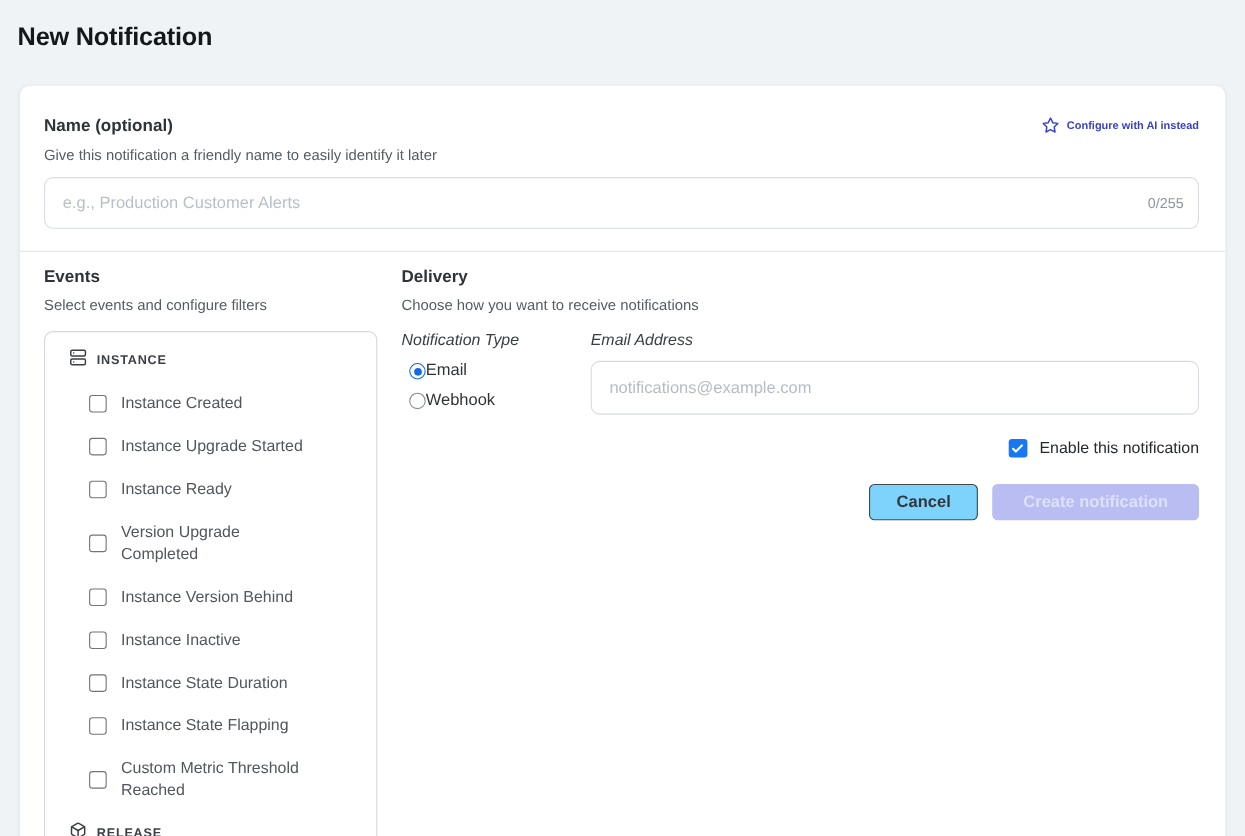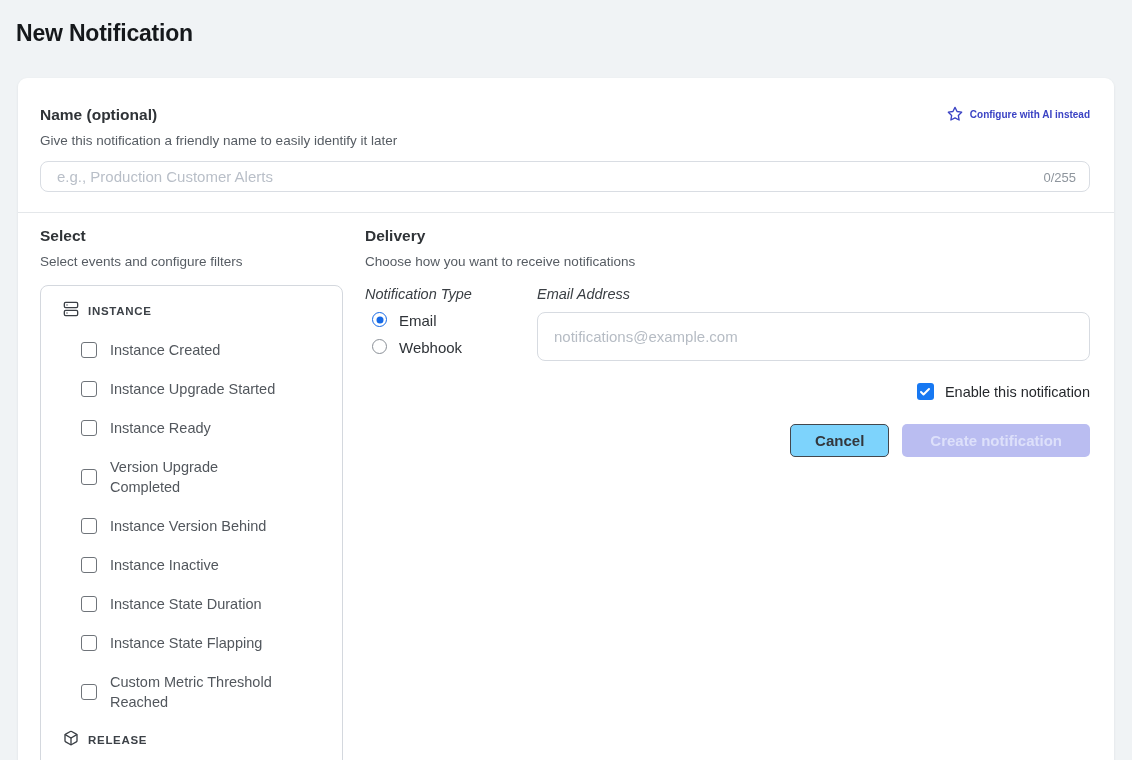--- a/index.html
+++ b/index.html
@@ -33,21 +33,21 @@
   .ai-link {
     display:flex; align-items:center; gap:7px;
     color:#3b43c4; font-size:10px; font-weight:700; cursor:pointer;
   }
   .ai-link svg { display:block; }
   .text-input-wrap {
     position:relative;
     margin-top:13px;
   }
   .text-input {
-    width:100%; height:31px;
+    width:100%; height:47px;
     border:1px solid #d9dde3; border-radius:8px;
     font-size:15px; color:#2f3338;
     padding:0 70px 0 16px;
     outline:none;
     font-family:inherit;
     background:#fff;
   }
   .text-input::placeholder { color:#b9bfc8; }
   .char-counter {
     position:absolute; right:14px; top:50%; transform:translateY(-50%);
@@ -76,21 +76,21 @@
   .checkbox {
     width:16px; height:16px; flex:0 0 16px;
     border:1.5px solid #6f747a; border-radius:3px; background:#fff;
   }
   .event-label { font-size:14.5px; color:#52575d; line-height:20px; max-width:182px; }
   .group-header.release { margin-top:18px; }
   
   .delivery-form { display:flex; margin-top:17px; }
   .ntype-col { width:172px; flex:0 0 172px; }
   .field-label { font-size:14.5px; color:#3a3f44;font-style:italic; }
-  .radio-row { display:flex; align-items:flex-start; gap:12px; margin-top:10px; margin-left:7px; cursor:pointer; }
+  .radio-row { display:flex; align-items:flex-end; gap:0; margin-top:10px; margin-left:7px; cursor:pointer; }
   .radio {
     width:15px; height:15px; border-radius:50%;
     border:1.5px solid #8a9097; background:#fff; position:relative; flex:0 0 15px;
   }
   .radio.selected { border-color:#1569e6; }
   .radio.selected::after {
     content:""; position:absolute; left:50%; top:50%;
     width:7px; height:7px; border-radius:50%;
     background:#1569e6; transform:translate(-50%,-50%);
   }
@@ -160,21 +160,21 @@
       <input class="text-input" type="text" placeholder="e.g., Production Customer Alerts" style="">
       <span class="char-counter">0/255</span>
     </div>
   </div>
 
   <div class="divider"></div>
 
   <div class="lower">
 
     <div class="events-col">
-      <div class="section-title">Select</div>
+      <div class="section-title">Events</div>
       <div class="section-sub">Select events and configure filters</div>
 
       <div class="events-box">
         <div class="group-header">
           <span class="icon-dark">
             <svg width="16" height="16" viewBox="0 0 24 24" fill="none" stroke="#3a3f45" stroke-width="2" stroke-linecap="round" stroke-linejoin="round">
               <rect x="2" y="2" width="20" height="8" rx="2" ry="2"></rect>
               <rect x="2" y="14" width="20" height="8" rx="2" ry="2"></rect>
               <line x1="6" y1="6" x2="6.01" y2="6"></line>
               <line x1="6" y1="18" x2="6.01" y2="18"></line>

